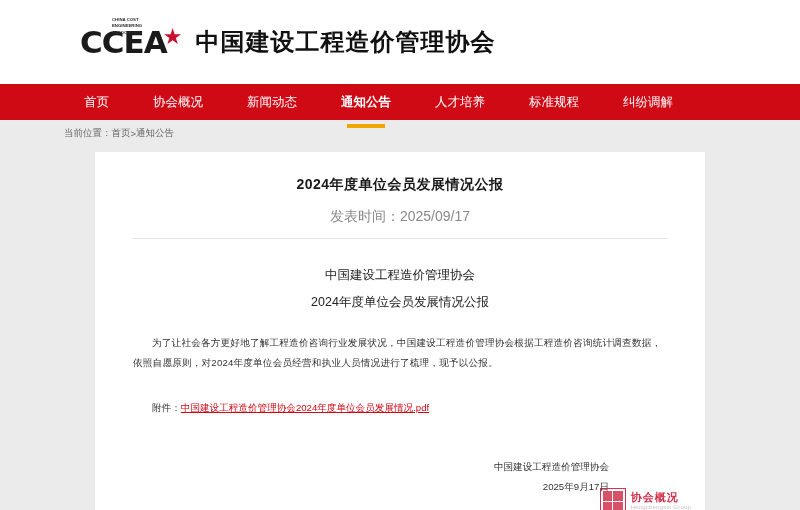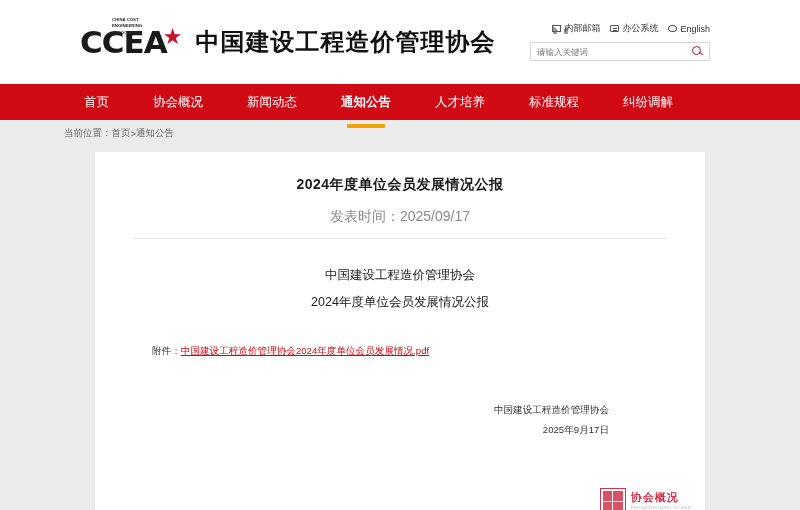--- a/index.html
+++ b/index.html
@@ -274,40 +274,20 @@
       <div class="logo-mark">
         <div class="logo-ccea">
           <span>CCEA</span>
           <span class="logo-star">★</span>
         </div>
       </div>
       <div class="logo-sub-abs">CHINA COST ENGINEERING ASSOCIATION</div>
       <div class="logo-title">中国建设工程造价管理协会</div>
     </div>
 
-    <div class="header-right">
-      <div class="header-links">
-        <div class="hlink">
-          <span class="hicon mail"></span>
-          <span>内部邮箱</span>
-        </div>
-        <div class="hlink">
-          <span class="hicon doc"></span>
-          <span>办公系统</span>
-        </div>
-        <div class="hlink">
-          <span class="hicon globe"></span>
-          <span>English</span>
-        </div>
-      </div>
-      <div class="search-box">
-        <input type="text" placeholder="请输入关键词" style="">
-        <span class="search-icon"></span>
-      </div>
-    </div>
   </div>
 
   <div class="nav">
     <div class="nav-item">
         <span>首页</span>
       </div>
     <div class="nav-item">
         <span>协会概况</span>
       </div>
     <div class="nav-item">
@@ -337,20 +317,21 @@
   <div class="card">
     <div class="doc-title">2024年度单位会员发展情况公报</div>
     <div class="doc-date">
       <span>发表时间：</span><span>2025/09/17</span>
     </div>
     <div class="divider"></div>
 
     <div class="body-center">中国建设工程造价管理协会</div>
     <div class="body-center" style="margin-top:2px">2024年度单位会员发展情况公报</div>
 
+    <div class="body-p">为了让社会各方更好地了解工程造价咨询行业发展状况，中国建设工程造价管理协会根据工程造价咨询统计调查数据，依照自愿原则，对2024年度单位会员经营和执业人员情况进行了梳理，现予以公报。</div>
 
     <div class="attach">
       <span>附件：</span><a href="#">中国建设工程造价管理协会2024年度单位会员发展情况.pdf</a>
     </div>
 
     <div class="sign">
       <div>中国建设工程造价管理协会</div>
       <div>2025年9月17日</div>
     </div>
 

